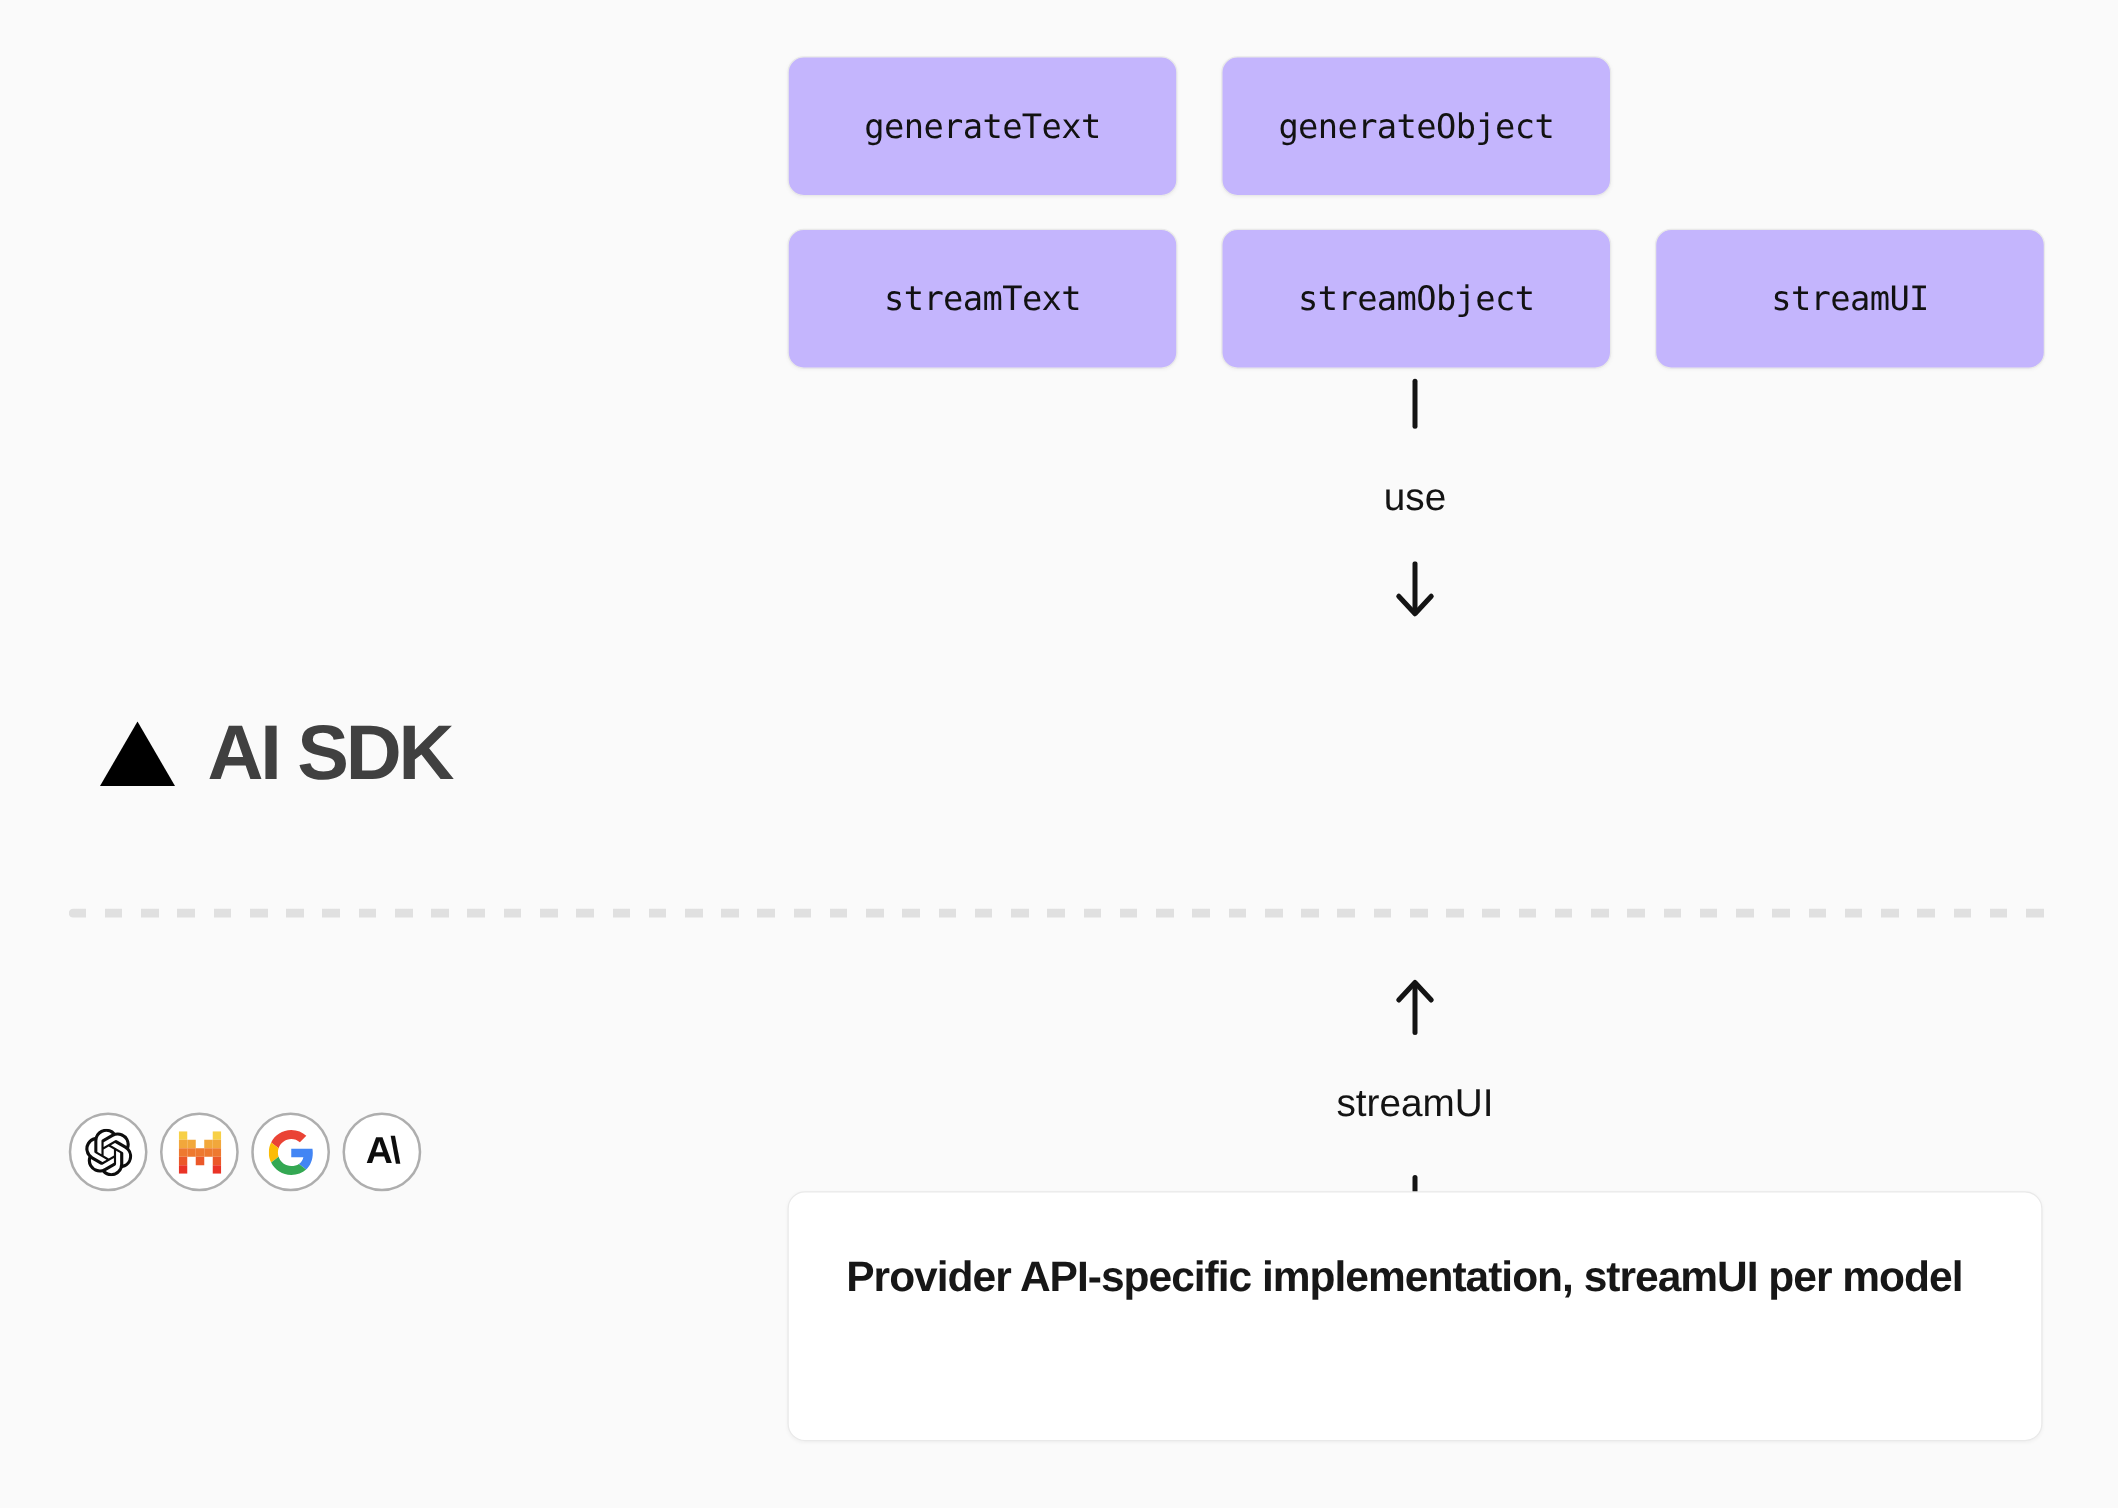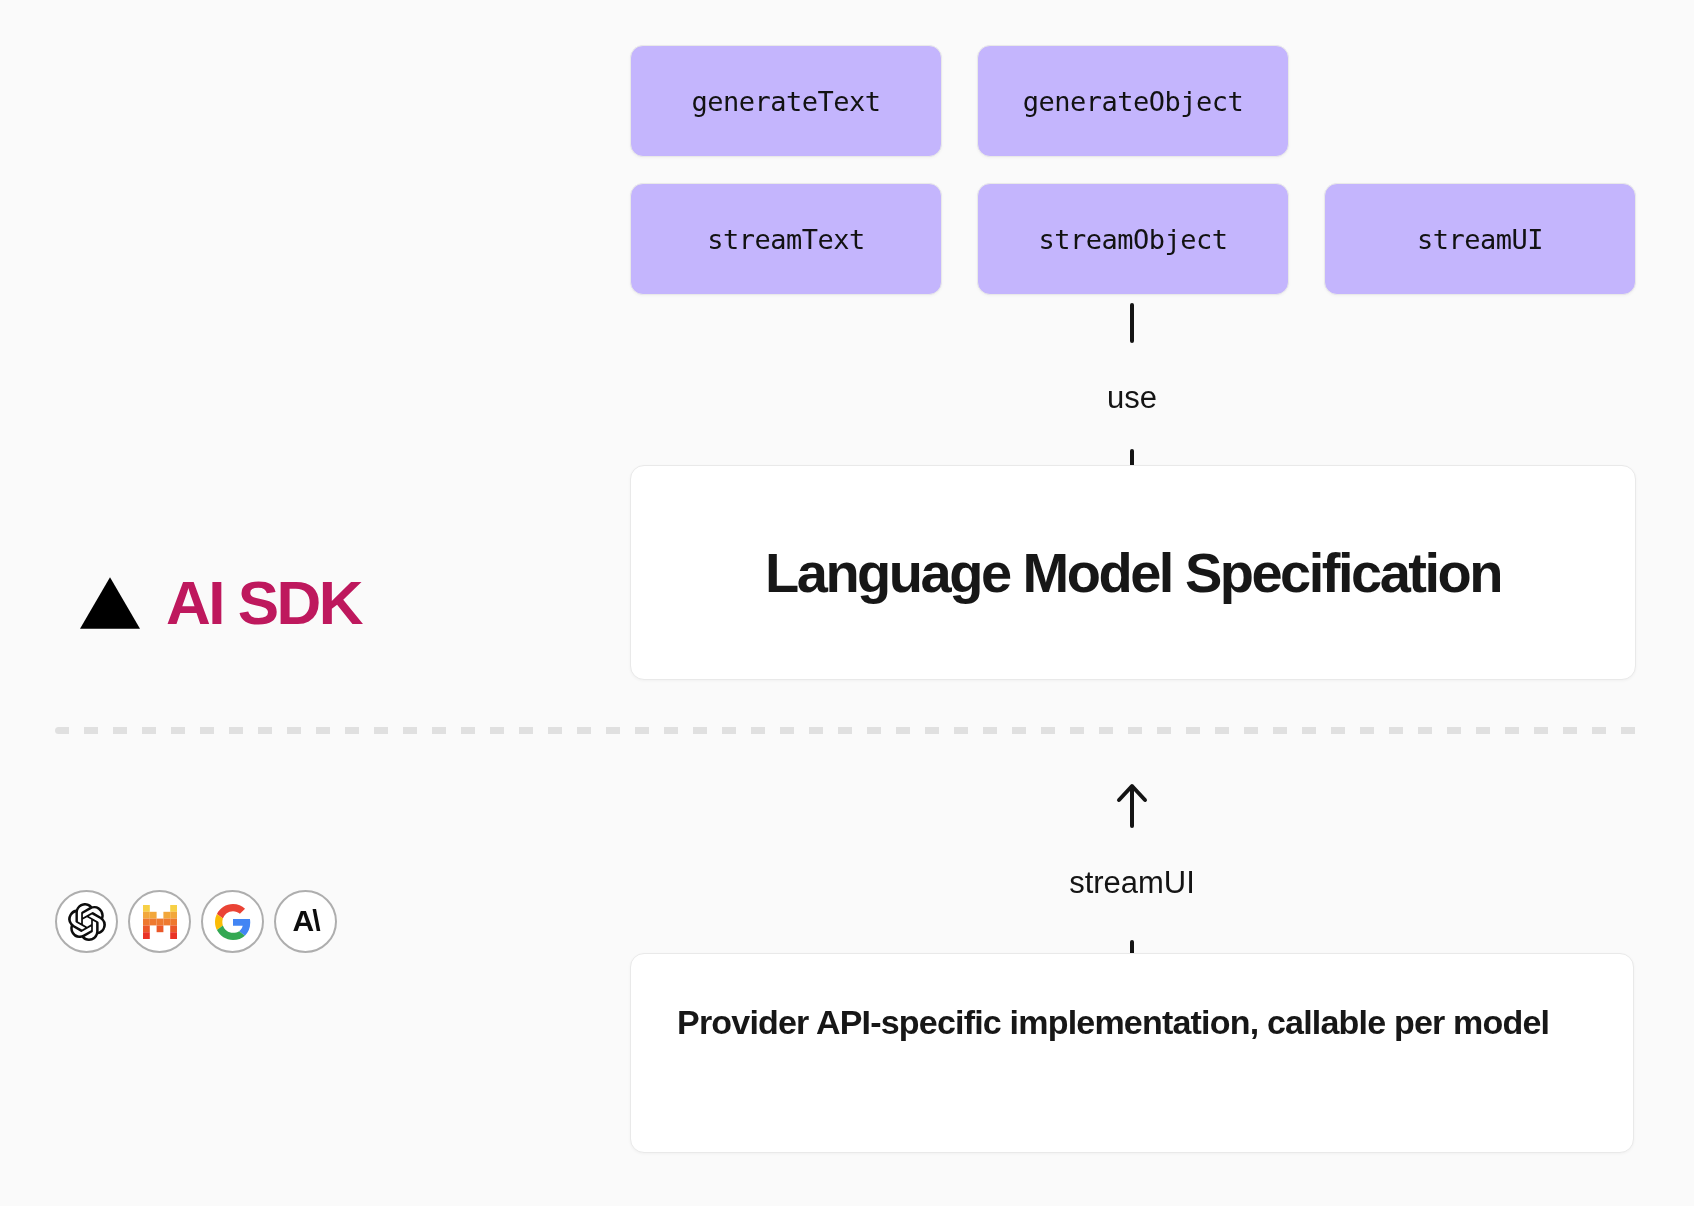--- a/index.html
+++ b/index.html
@@ -74,21 +74,21 @@
     line-height:1.55;color:#171717;max-width:900px;
   }
 
   
   #aisdk{
     position:absolute;left:80px;top:572px;
     display:flex;align-items:center;gap:26px;
   }
   #aisdk .tri{display:block;}
   #aisdk .aisdk-label{
-    font-size:62px;font-weight:700;letter-spacing:-2.5px;color:#be185d;
+    font-size:62px;font-weight:700;letter-spacing:-2.5px;color:#404040;
     line-height:1;
   }
 
   
   #divider{
     position:absolute;left:55px;top:727px;width:1584px;height:7px;
     background-image:repeating-linear-gradient(to right,#e0e0e0 0 14px,transparent 14px 29px);
     border-radius:4px;
   }
 
@@ -138,23 +138,20 @@
 
   <div class="connector" id="use-connector">
     <div class="vbar use-bar"></div>
     <div class="conn-label">use</div>
     <svg class="arrow-svg" width="34" height="46" viewBox="0 0 34 46">
       <line x1="17" y1="2" x2="17" y2="40" stroke="#141414" stroke-width="4" stroke-linecap="round"></line>
       <polyline points="4,28 17,42 30,28" fill="none" stroke="#141414" stroke-width="4" stroke-linecap="round" stroke-linejoin="round"></polyline>
     </svg>
   </div>
 
-  <div class="bigbox" id="spec-box">
-    <div class="spec-title">Language Model Specification</div>
-  </div>
 
   <div id="aisdk">
     <svg class="tri" width="60" height="52" viewBox="0 0 116 100">
       <polygon points="58,0 116,100 0,100" fill="#000000"></polygon>
     </svg>
     <span class="aisdk-label">AI SDK</span>
   </div>
 
   <div id="divider"></div>
 
@@ -202,16 +199,16 @@
   <div class="connector" id="implement-connector">
     <svg class="arrow-svg" width="34" height="46" viewBox="0 0 34 46">
       <line x1="17" y1="6" x2="17" y2="44" stroke="#141414" stroke-width="4" stroke-linecap="round"></line>
       <polyline points="4,18 17,4 30,18" fill="none" stroke="#141414" stroke-width="4" stroke-linecap="round" stroke-linejoin="round"></polyline>
     </svg>
     <div class="conn-label">streamUI</div>
     <div class="vbar impl-bar"></div>
   </div>
 
   <div class="bigbox" id="provider-box">
-    <div class="provider-text">Provider API-specific implementation, callable per model</div>
+    <div class="provider-text">Provider API-specific implementation, streamUI per model</div>
   </div>
 
 </div>
 
 </body></html>

